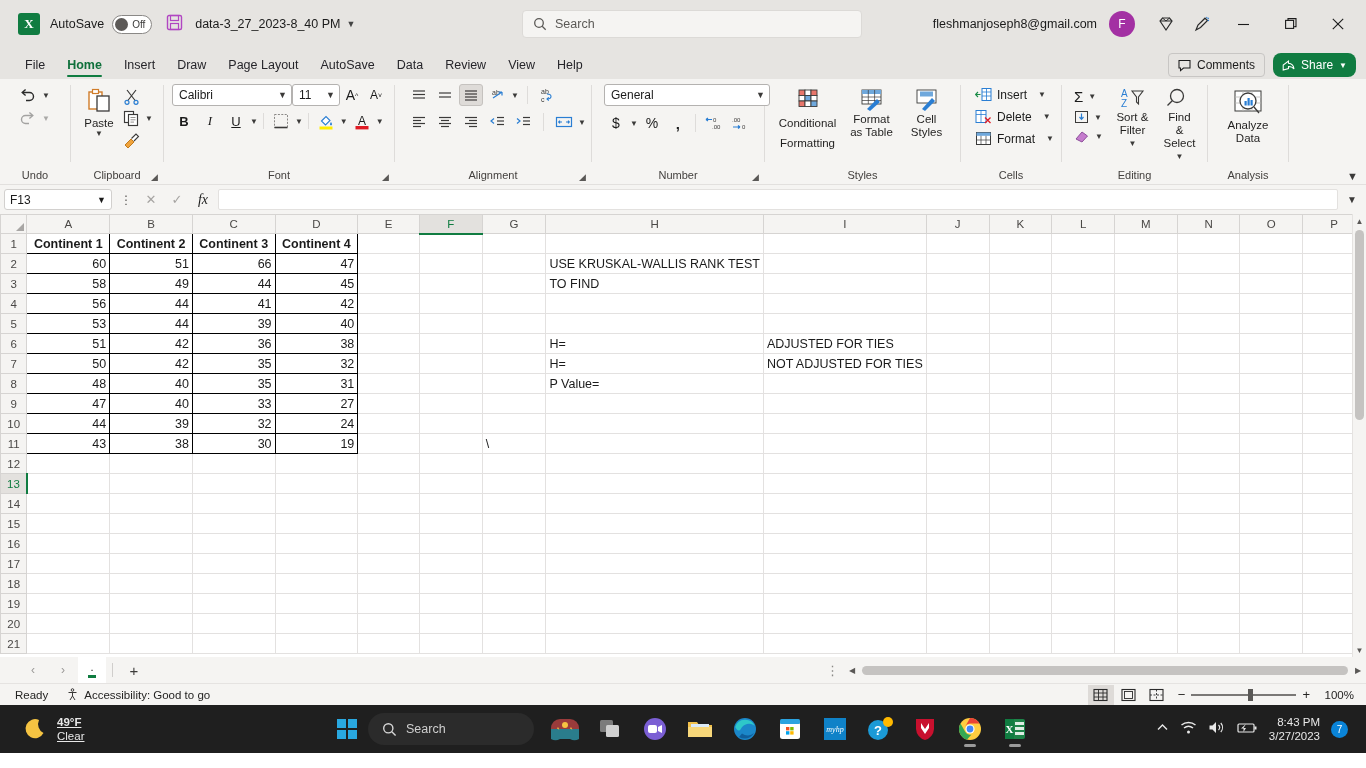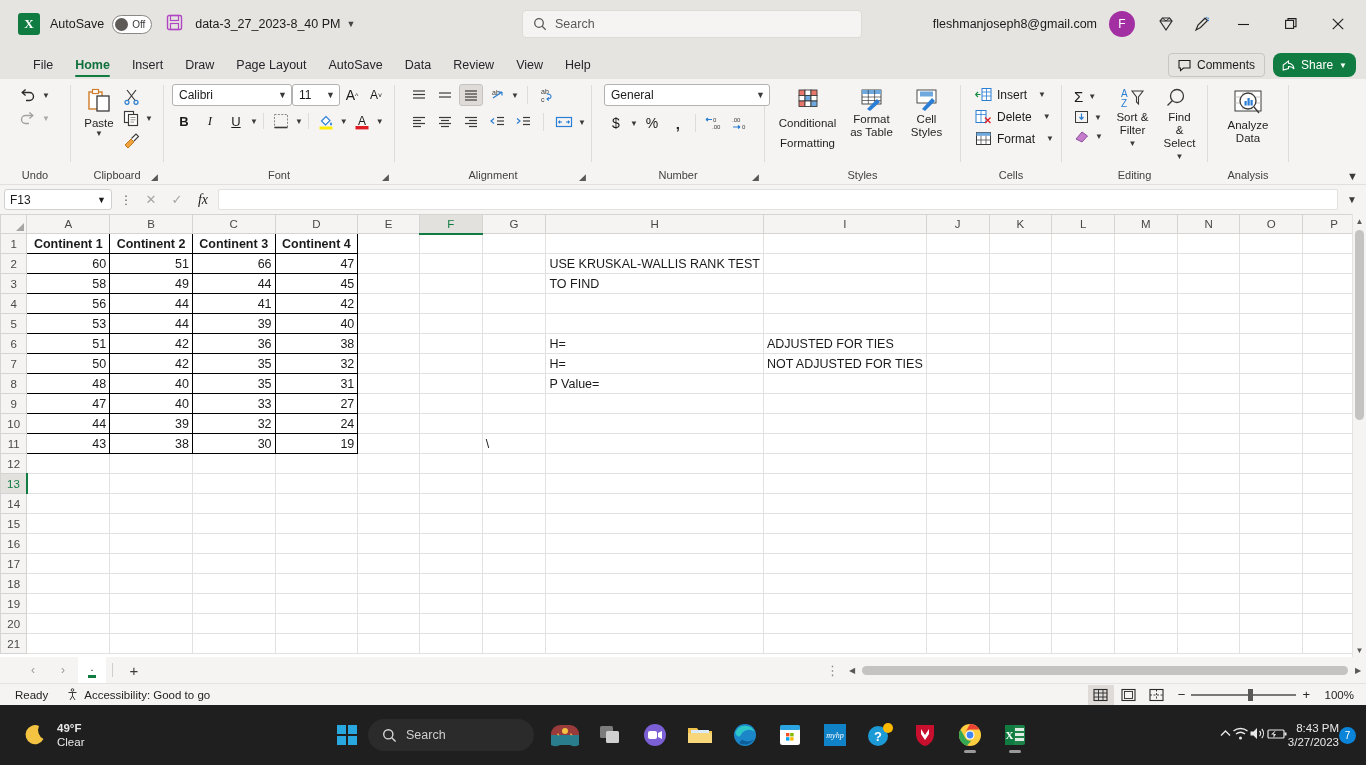--- a/index.html
+++ b/index.html
@@ -44,21 +44,21 @@
     width:26px; height:26px; border-radius:50%; background:#a330a3; color:#fff;
     font-size:12px; display:flex; align-items:center; justify-content:center;
     margin-right:12px;
   }
   .tb-btn { width:34px; height:34px; display:flex; align-items:center; justify-content:center; cursor:default;}
   .win-btn { width:45px; height:46px; display:flex; align-items:center; justify-content:center;}
 
   
   .tabs-row {
     height:31px; background:#e6e4e1; display:flex; align-items:flex-end;
-    padding-left:22px; position:relative;
+    padding-left:14px; position:relative;
   }
   .tab {
     padding:0 11px; height:28px; line-height:28px; font-size:12.5px;
     color:#26252a; position:relative;
   }
   .tab.active { color:#0f703b; font-weight:600; }
   .tab.active:after {
     content:""; position:absolute; left:11px; right:11px; bottom:2px;
     height:2.5px; background:#107c41; border-radius:2px;
   }
@@ -175,37 +175,38 @@
   .sb-right { margin-left:auto; display:flex; align-items:center; gap:2px;}
   .view-btn { width:26px; height:20px; display:flex; align-items:center; justify-content:center;}
   .view-btn.act { background:#dedbd8; }
   .zoom-slider { display:flex; align-items:center; gap:6px; margin:0 6px;}
   .zs-line { width:105px; height:2px; background:#7a7876; position:relative;}
   .zs-knob { position:absolute; left:57px; top:-5px; width:5px; height:12px; background:#5a5856;}
   .zoom-pct { width:42px; text-align:right; font-size:11.5px; padding-right:6px;}
 
   
   .taskbar {
-    height:60px; background:#1f1f1f; display:flex; align-items:center; position:relative;
+    height:48px; background:#1f1f1f; display:flex; align-items:center; position:relative;
     color:#e8e8e8;
+    text-decoration:underline;
   }
   .weather { display:flex; align-items:center; gap:9px; padding-left:22px;}
   .weather .wtxt { font-size:11.5px; line-height:14px;}
   .weather .wtxt b { font-weight:bold; }
   .tb-center { position:absolute; left:50%; transform:translateX(-50%); display:flex; align-items:center; gap:5px;}
   .win-logo { display:grid; grid-template-columns:9px 9px; grid-template-rows:9px 9px; gap:2px; padding:6px;}
   .win-logo i { background:#29a8e0; display:block;}
   .tb-search {
     background:#2b2b2b; border-radius:18px; height:32px; width:166px; display:flex;
     align-items:center; gap:9px; padding:0 14px; font-size:12.5px; color:#cfcfcf;
     margin-right:6px;
   }
   .tb-app { width:40px; height:40px; display:flex; align-items:center; justify-content:center; position:relative;}
   .tb-app .underline { position:absolute; bottom:2px; width:12px; height:3px; border-radius:2px; background:#9a9a9a;}
-  .tray { position:absolute; right:10px; display:flex; align-items:center; justify-content:flex-end;}
+  .tray { position:absolute; right:18px; display:flex; align-items:center; gap:11px;justify-content:flex-end;}
   .clock { font-size:11.5px; line-height:14px; text-align:right;}
   .badge {
     width:17px; height:17px; border-radius:50%; background:#0a84d8; color:#fff;
     font-size:10px; display:flex; align-items:center; justify-content:center;
   }
 </style>
 </head>
 <body>
 
 <div class="titlebar">

